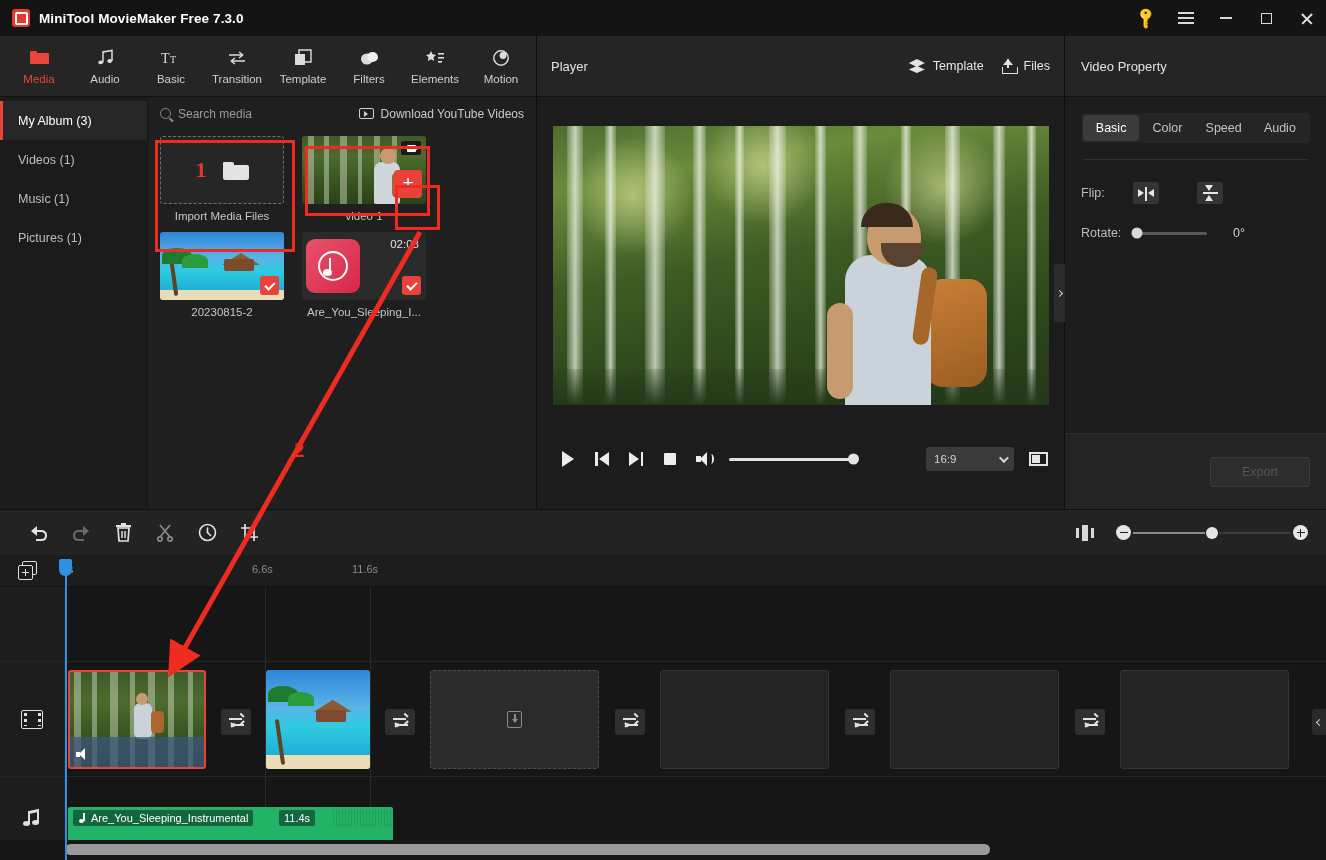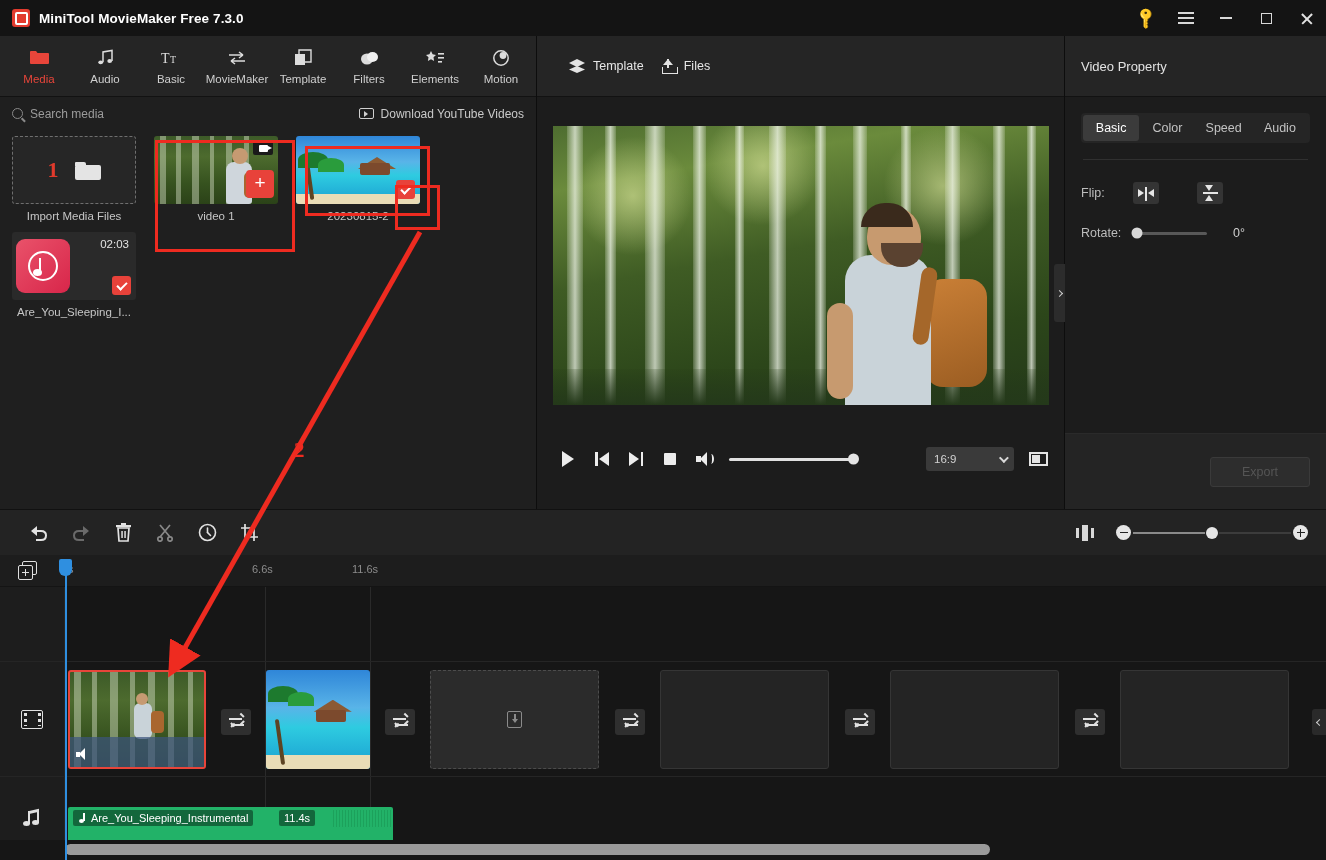--- a/index.html
+++ b/index.html
@@ -322,21 +322,21 @@
           </span>
           <span class="lb">Basic</span>
         </div>
         <div class="rib">
           <span class="ic">
             <svg width="20" height="16" viewBox="0 0 20 16" stroke="#dcdcdc" stroke-width="1.5" fill="none">
                 <path d="M2 5h14m0 0l-4-3m4 3l-4 3"></path>
                 <path d="M18 11H4m0 0l4-3m-4 3l4 3"></path>
               </svg>
           </span>
-          <span class="lb">MovieMaker</span>
+          <span class="lb">Transition</span>
         </div>
         <div class="rib">
           <span class="ic">
             <svg width="18" height="17" viewBox="0 0 18 17">
                 <path d="M5 1h12v12H5z" fill="none" stroke="#dcdcdc" stroke-width="1.4"></path>
                 <path d="M1 5h10v11H1z" fill="#dcdcdc"></path>
               </svg>
           </span>
           <span class="lb">Template</span>
         </div>
@@ -365,20 +365,34 @@
             <svg width="18" height="18" viewBox="0 0 18 18">
                 <circle cx="9" cy="9" r="7.2" fill="none" stroke="#dcdcdc" stroke-width="1.5"></circle>
                 <circle cx="11" cy="6.5" r="3.4" fill="#dcdcdc"></circle>
               </svg>
           </span>
           <span class="lb">Motion</span>
         </div>
       </div>
 
       <div class="mediawrap">
+        <div class="albums">
+          <div class="album sel">
+              <span>My Album (3)</span>
+            </div>
+          <div class="album">
+              <span>Videos (1)</span>
+            </div>
+          <div class="album">
+              <span>Music (1)</span>
+            </div>
+          <div class="album">
+              <span>Pictures (1)</span>
+            </div>
+        </div>
 
         <div class="mediapane">
           <div class="medbar">
             <div class="srch">
               <span class="mag"></span>
               <span>Search media</span>
             </div>
             <div class="yt">
               <span class="ytic"></span>
               <span>Download YouTube Videos</span>
@@ -438,20 +452,21 @@
               <div class="cap">Are_You_Sleeping_I...</div>
             </div>
 
           </div>
         </div>
       </div>
     </div>
 
     <div class="playercol">
       <div class="phead">
+        <div class="pt">Player</div>
         <div class="pact">
           <span class="layers">
               <i></i>
               <i></i>
             </span>
           <span>Template</span>
         </div>
         <div class="pact">
           <span class="upic">
               <span class="uparrow"></span>

